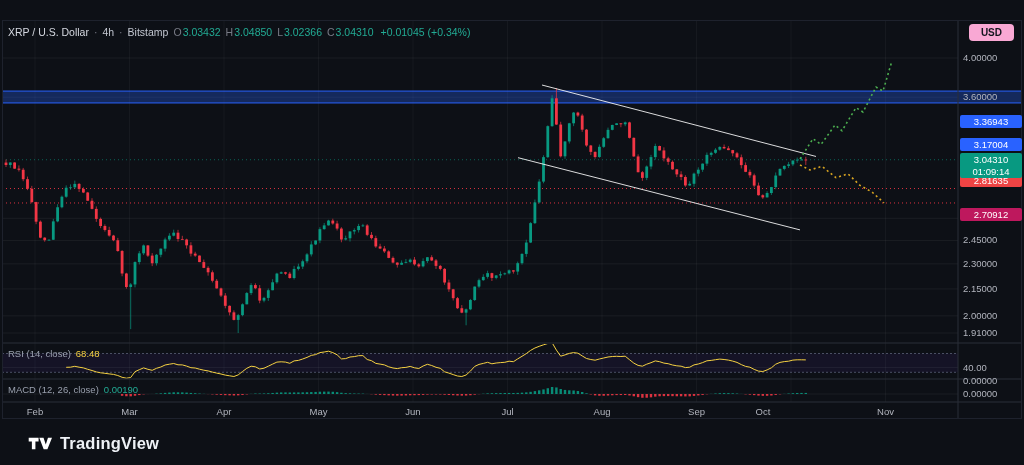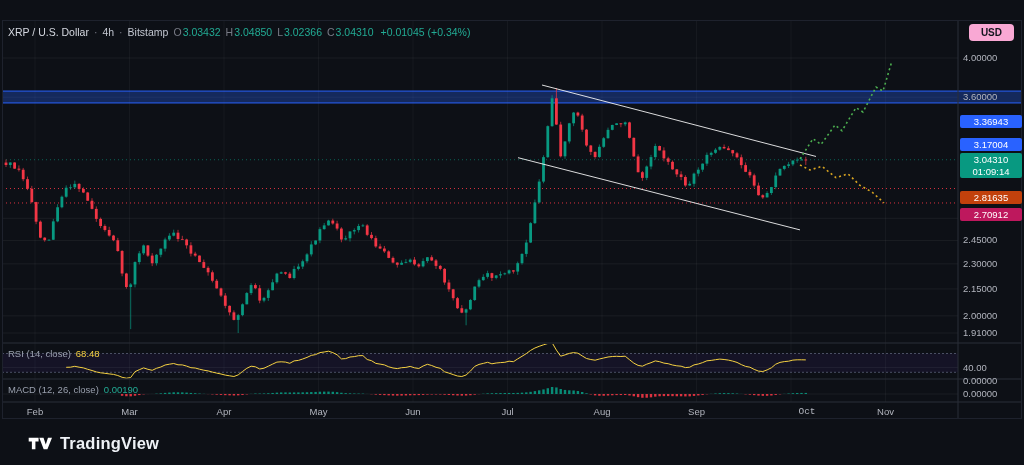--- a/index.html
+++ b/index.html
@@ -686,40 +686,40 @@
       <div class="axis-label" style="top: 52.0209px;">4.00000</div>
       <div class="axis-label" style="top: 91.215px;">3.60000</div>
       <div class="axis-label" style="top: 212.272px;">2.60000</div>
       <div class="axis-label" style="top: 234.378px;">2.45000</div>
       <div class="axis-label" style="top: 257.88px;">2.30000</div>
       <div class="axis-label" style="top: 282.968px;">2.15000</div>
       <div class="axis-label" style="top: 309.872px;">2.00000</div>
       <div class="axis-label" style="top: 327px;">1.91000</div>
       <div class="badge" style="top: 115.338px; background: rgb(41, 98, 255);">3.36943</div>
       <div class="badge" style="top: 138.03px; background: rgb(41, 98, 255);">3.17004</div>
-      <div class="badge" style="top: 191px; background: #c2410c;">2.81635</div>
+      <div class="badge" style="top: 174px; background: #ef4444;">2.81635</div>
       <div class="badge" style="top: 208px; background: #be185d;">2.70912</div>
       <div class="badge current-badge" style="background: rgb(8, 153, 129); top: 153.232px;">
         <div>3.04310</div>
         <div>01:09:14</div>
       </div>
       <div class="axis-label" style="top: 361.6px;">40.00</div>
       <div class="axis-label" style="top: 375px;">0.00000</div>
       <div class="axis-label" style="top: 388px;">0.00000</div>
     </div>
   <div id="time-layer">
       <div class="month-label" style="left: 20px;">Feb</div>
       <div class="month-label" style="left: 114.5px;">Mar</div>
       <div class="month-label" style="left: 209px;">Apr</div>
       <div class="month-label" style="left: 303.5px;">May</div>
       <div class="month-label" style="left: 398px;">Jun</div>
       <div class="month-label" style="left: 492.5px;">Jul</div>
       <div class="month-label" style="left: 587px;">Aug</div>
       <div class="month-label" style="left: 681.5px;">Sep</div>
-      <div class="month-label" style="left: 792px; font-family: Liberation Mono, monospace;">Oct</div>
+      <div class="month-label" style="left: 748px;">Oct</div>
       <div class="month-label" style="left: 870.5px;">Nov</div>
     </div>
 
   <div class="footer">
     <span class="logo">
       <svg viewBox="0 0 34 20" width="24" height="15" aria-hidden="true">
         <path d="M1 2h14v5h-4.5v11h-5V7H1z"></path>
         <path d="M16 2h6l3.2 9.4L28.3 2H34l-6.5 16h-5.3z"></path>
       </svg>
     </span>

